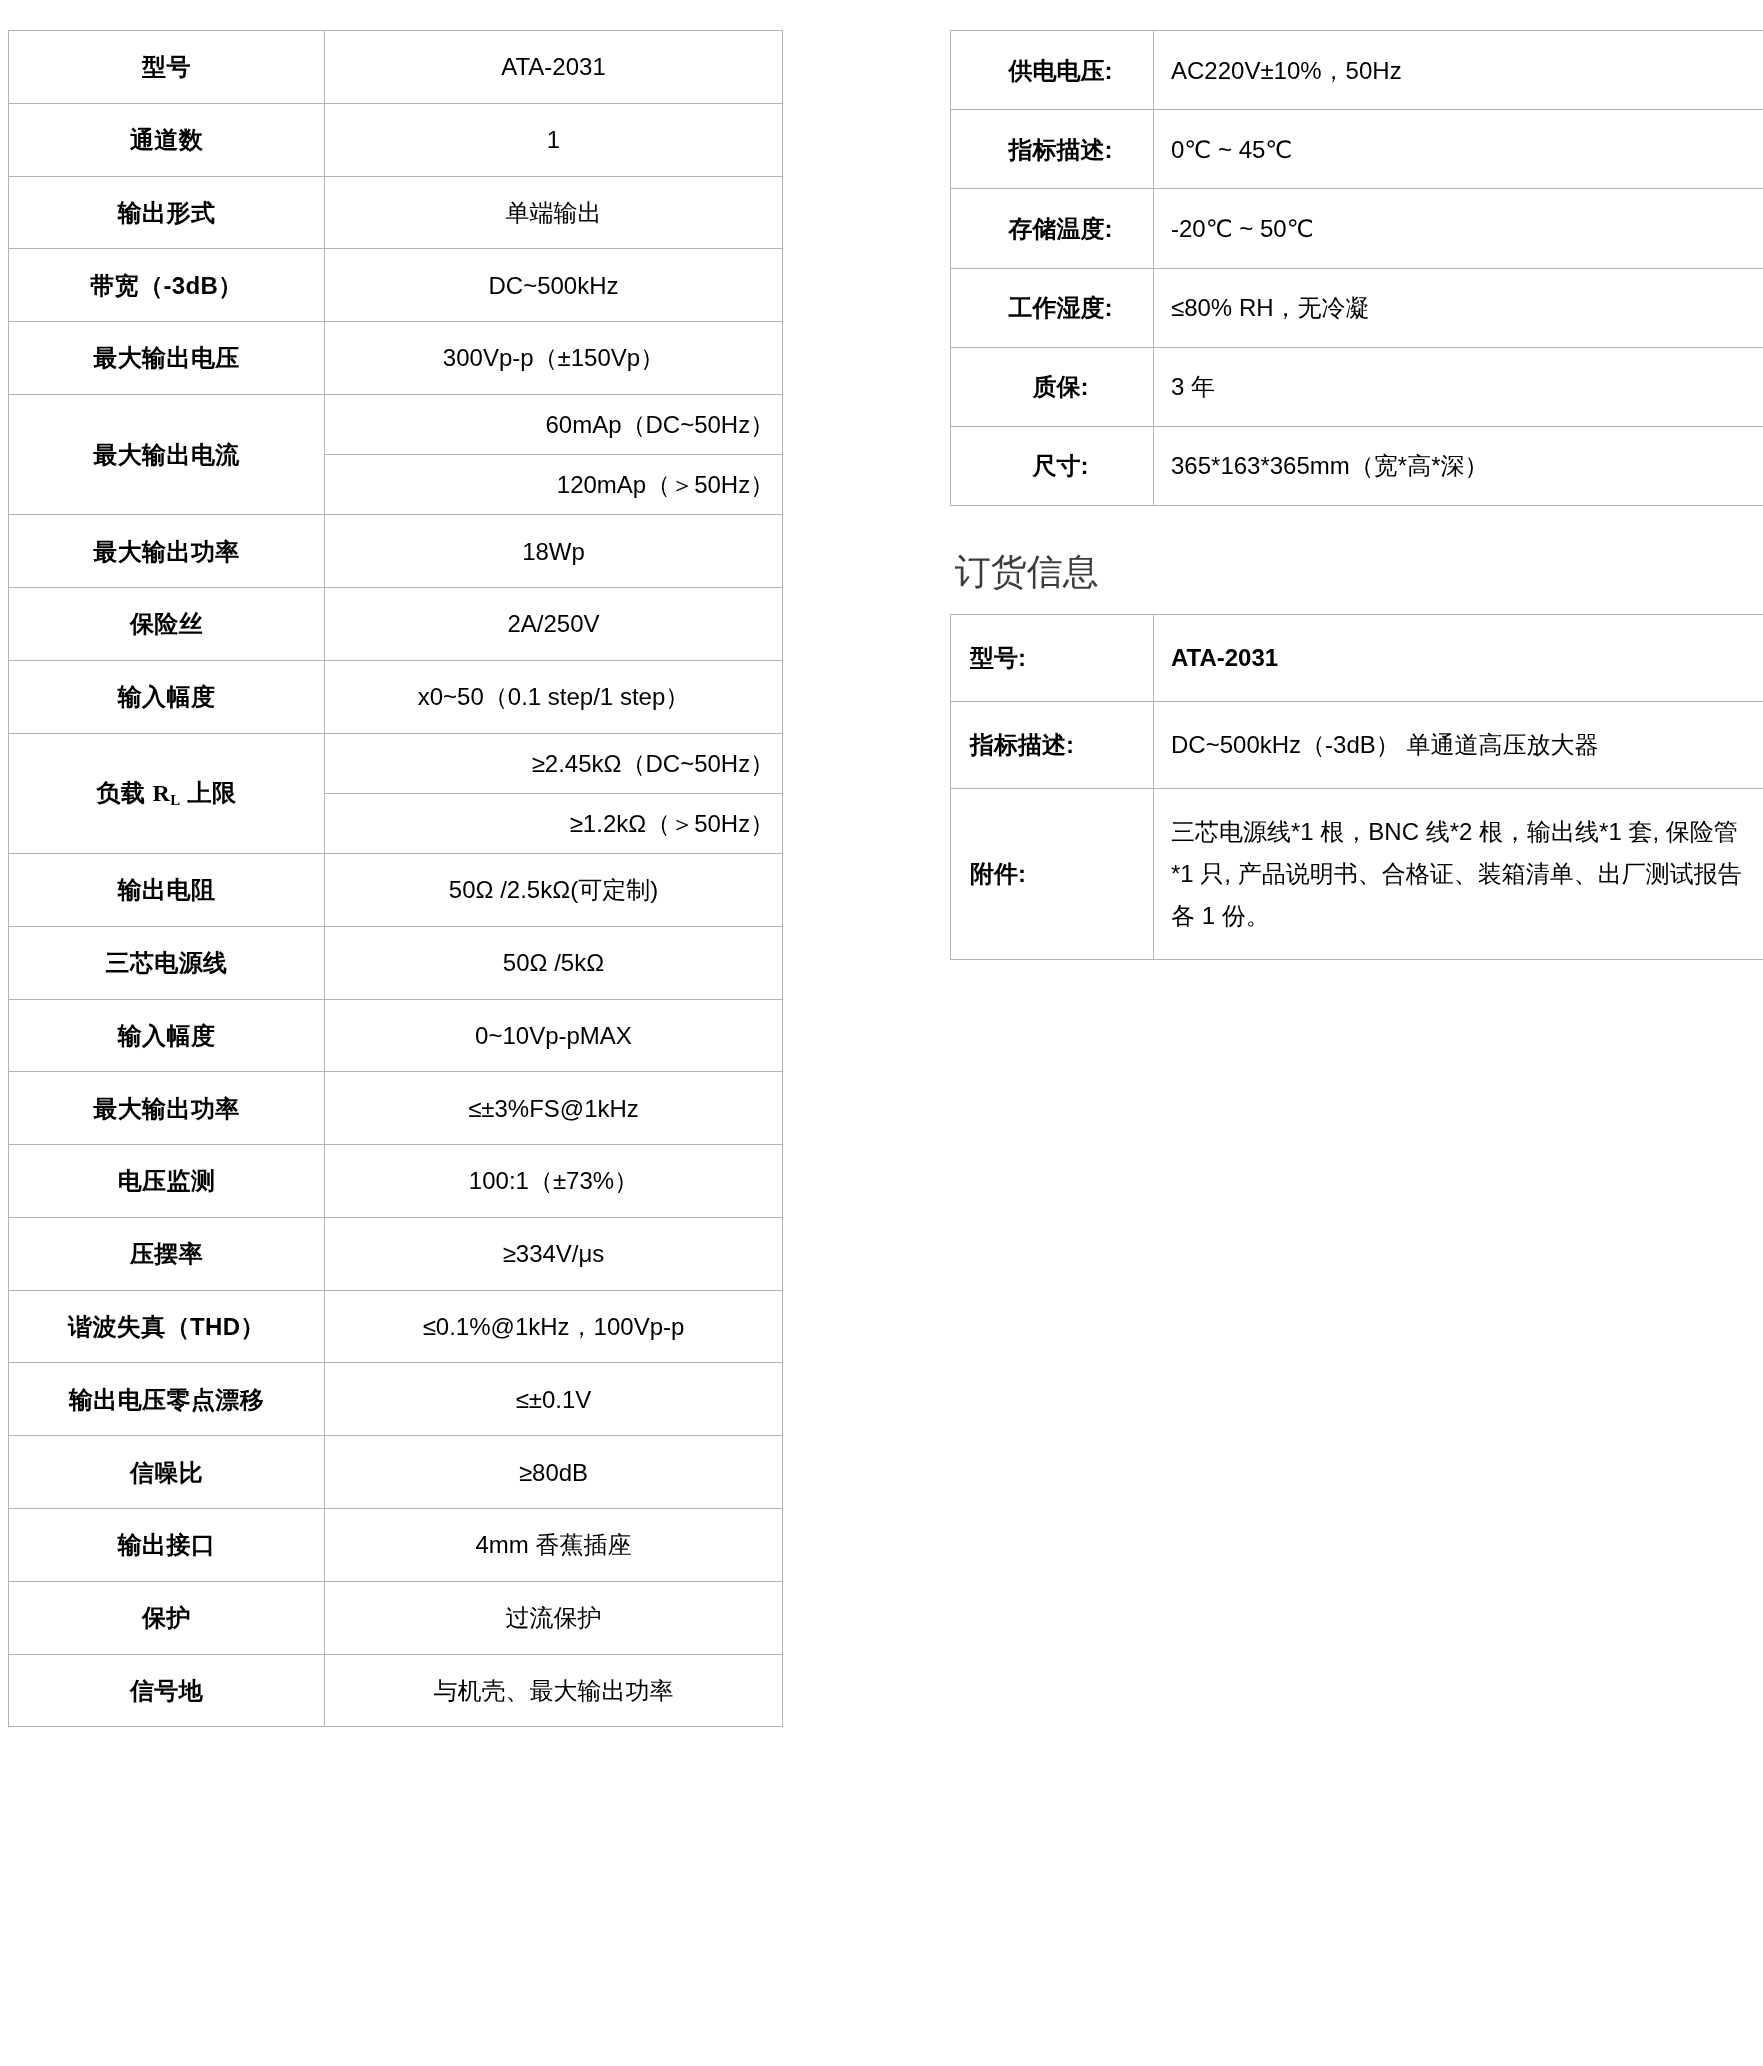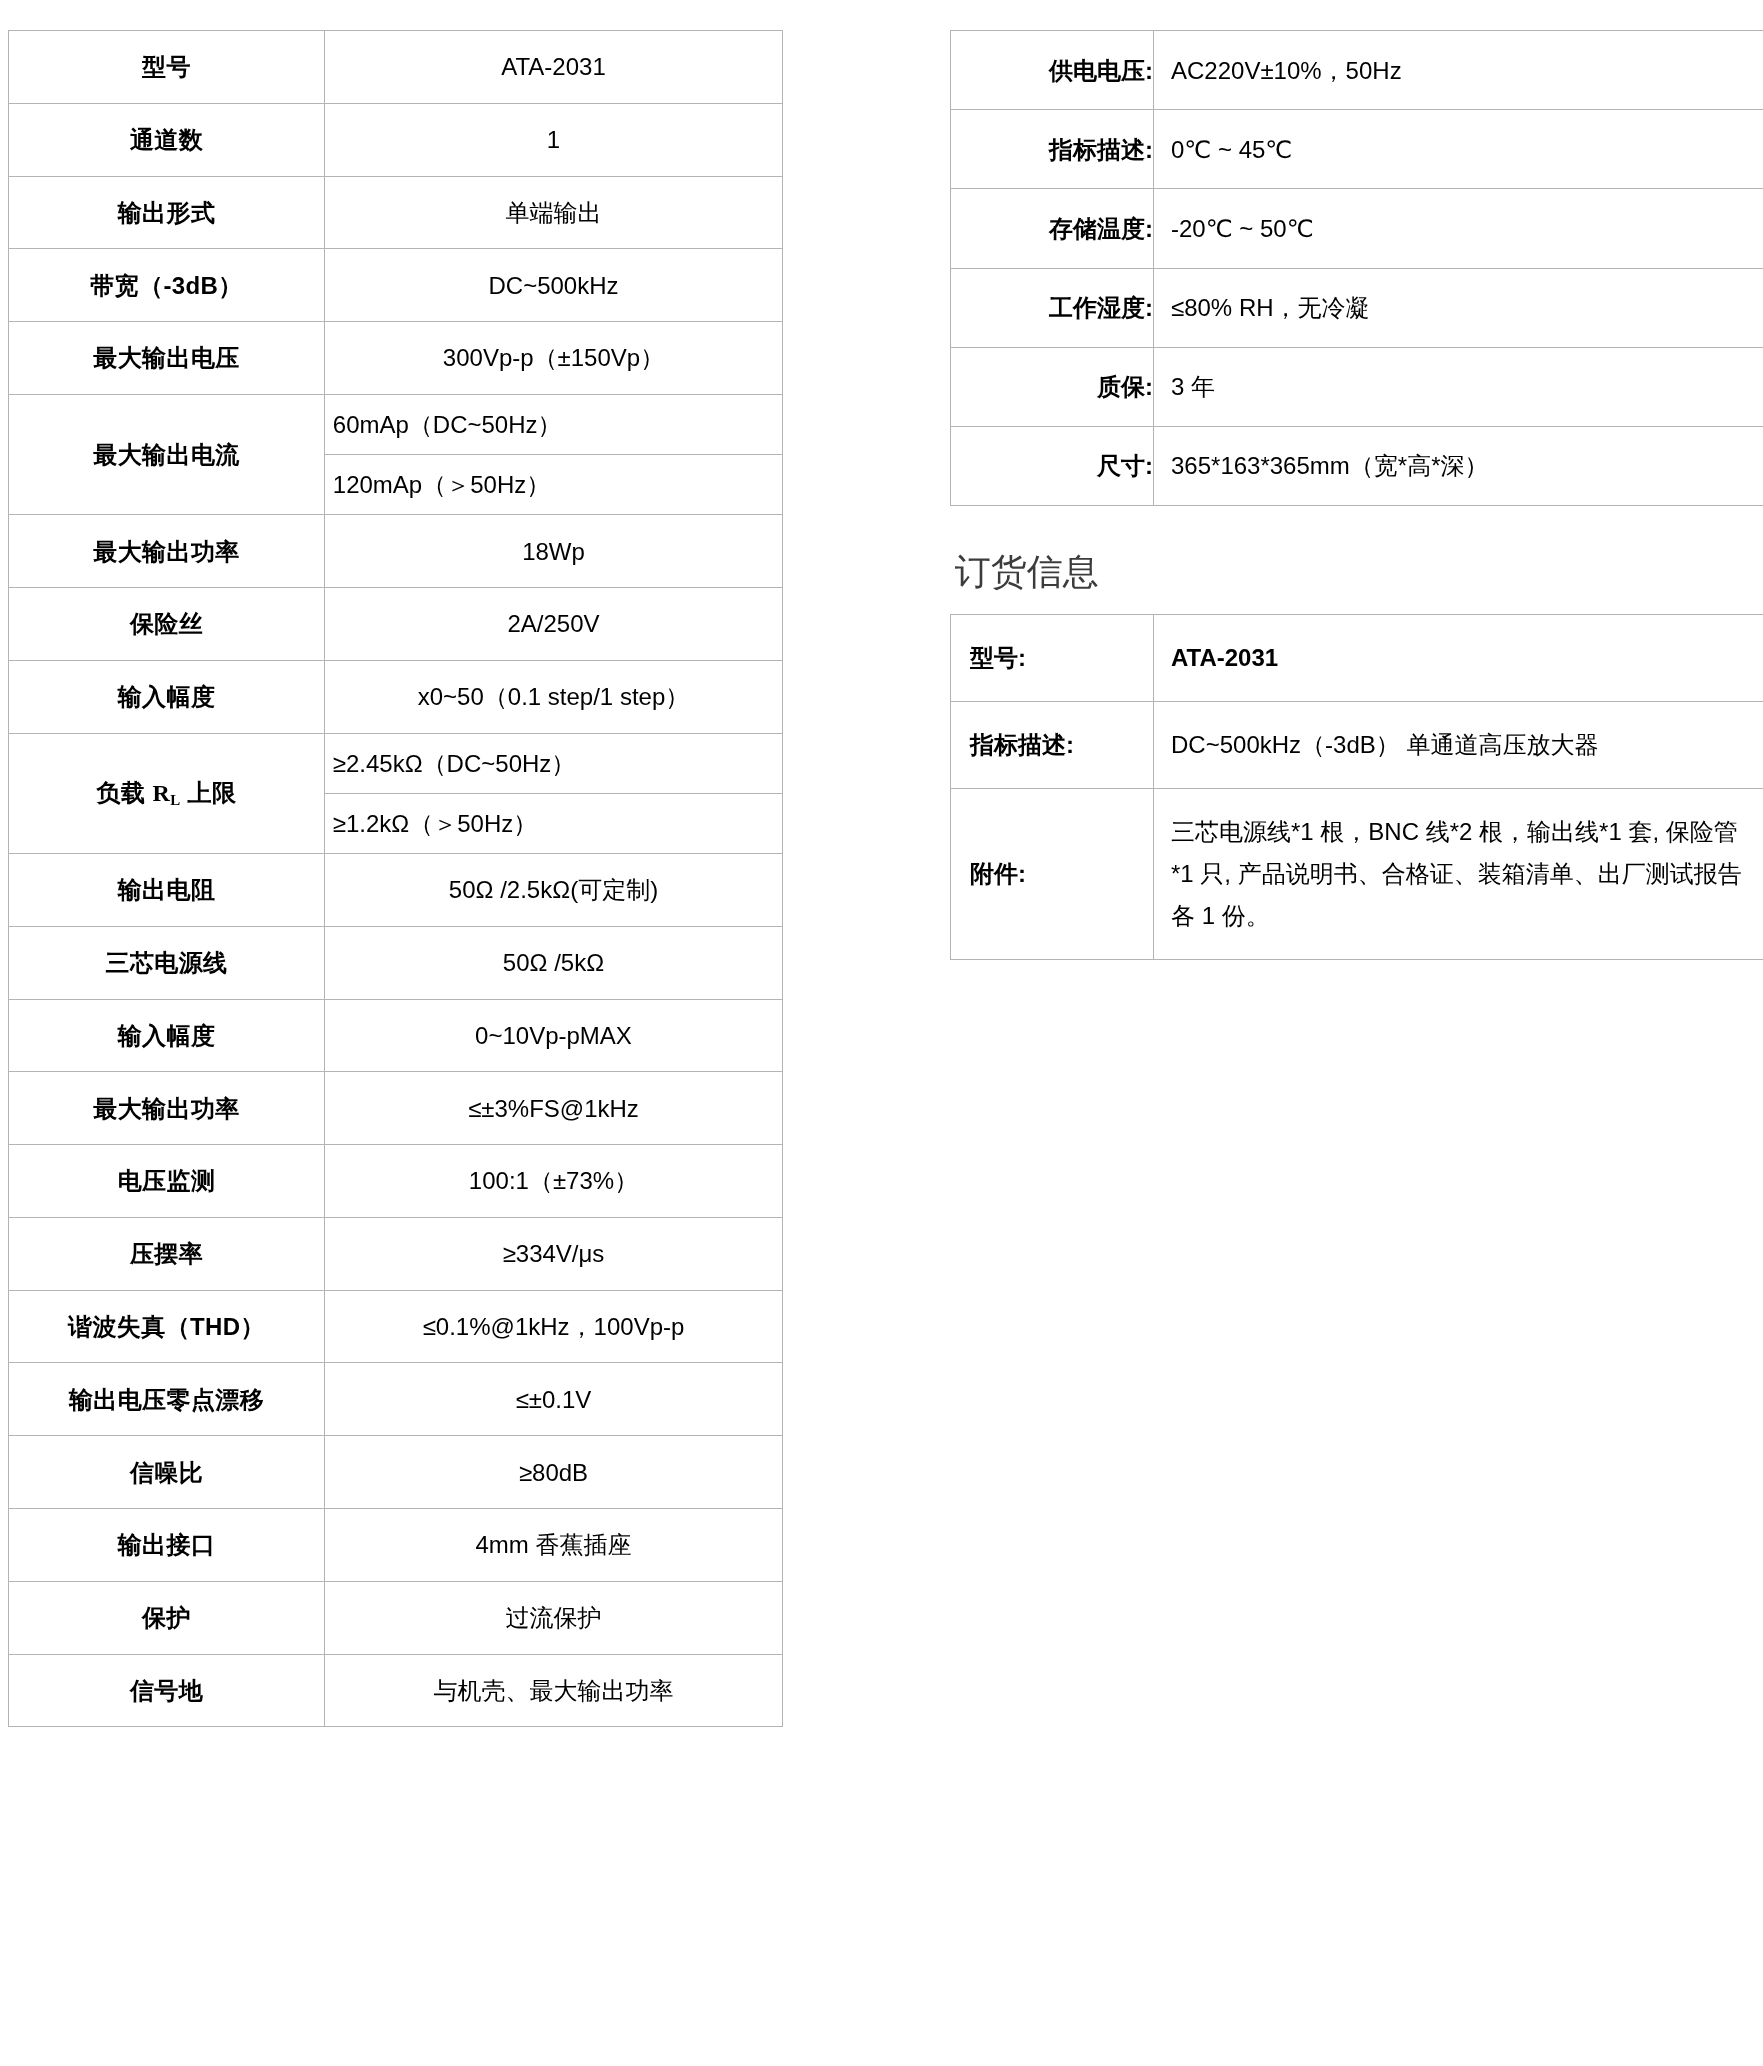--- a/index.html
+++ b/index.html
@@ -62,33 +62,33 @@
     letter-spacing: 0.4px;
   }
   .t-left td.value {
     text-align: center;
     font-size: 24px;
     line-height: 1.3;
     padding: 20.3px 7.8px;
     font-weight: 400;
   }
   .t-left td.value-sub {
-    text-align: left;
+    text-align: right;
     font-size: 24px;
     line-height: 1.3;
     padding: 14px 7.8px;
     font-weight: 400;
   }
 
   
   .t-right col.c-label { width: 203px; }
   .t-right col.c-value { width: 614px; }
 
   .t-right td.label {
-    text-align: right;
+    text-align: center;
     font-weight: bold;
     font-size: 24px;
     line-height: 1.3;
     padding: 23.5px 0 23.5px 17px;
   }
   .t-right td.value {
     text-align: left;
     font-size: 24px;
     line-height: 1.3;
     padding: 23.5px 0 23.5px 17px;

